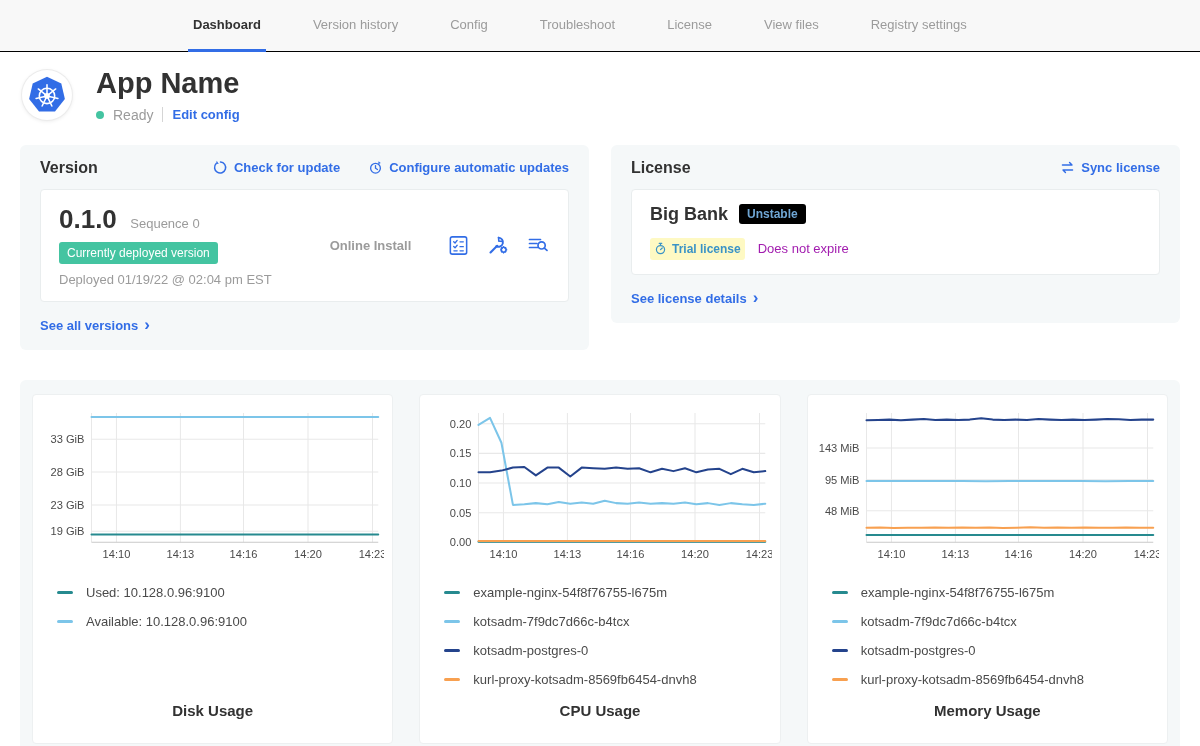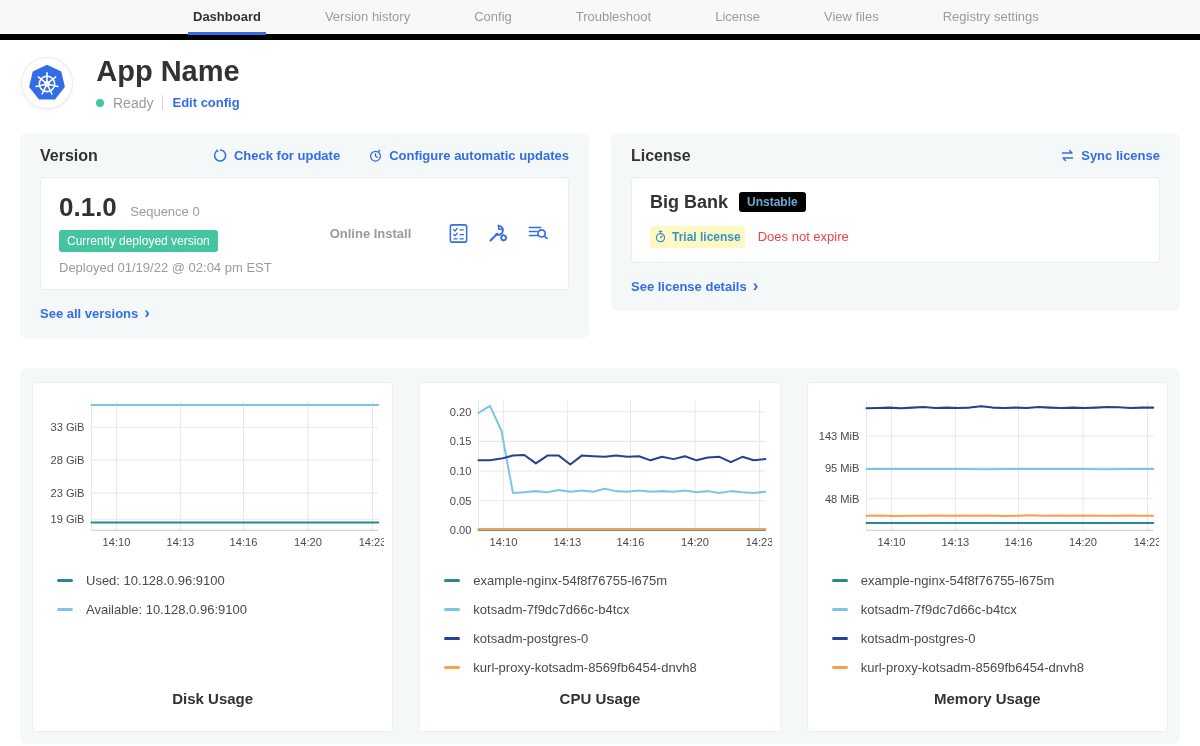--- a/index.html
+++ b/index.html
@@ -5,41 +5,41 @@
   * { box-sizing: border-box; }
   body {
     margin: 0;
     width: 1200px;
     font-family: "Liberation Sans", sans-serif;
     background: #ffffff;
     color: #323232;
   }
   
   .topnav {
-    height: 40px;
+    height: 52px;
     background: #f8f8f8;
-    border-bottom: 6px solid #000000;
+    border-bottom: 1px solid #000000;
     display: flex;
     align-items: stretch;
     padding-left: 188px;
-    gap: 54px;
+    gap: 42px;
   }
   .tab {
     display: flex;
     align-items: center;
     font-size: 13px;
     color: #9b9b9b;
     cursor: pointer;
     padding: 0 5px;
     border-bottom: 3px solid transparent;
     margin-bottom: -1px;
   }
   .tab.active { color: #323232; font-weight: bold; border-bottom-color: #326de6; }
   
-  .app-header { display: flex; align-items: center; gap: 24px; padding: 16px 22px 8px; text-align: right; }
+  .app-header { display: flex; align-items: center; gap: 24px; padding: 16px 22px 8px; }
   .logo-badge {
     width: 50px; height: 50px; border-radius: 50%;
     background: #fff;
     box-shadow: 0 0 0 1px #ececec, 0 1px 4px rgba(0,0,0,.10);
     display: flex; align-items: center; justify-content: center;
   }
   .app-title { font-size: 29px; font-weight: bold; line-height: 1.1; }
   .status-row { display: flex; align-items: center; gap: 9px; margin-top: 7px; }
   .dot { width: 8px; height: 8px; border-radius: 50%; background: #44c4a1; }
   .status-text { font-size: 14px; color: #9b9b9b; }
@@ -76,21 +76,21 @@
   .lic-name { font-size: 18px; font-weight: bold; }
   .chan-badge {
     background: #000000; color: #6fa6d4; font-size: 12px; font-weight: bold;
     padding: 3px 8px; border-radius: 3px; margin-left: 11px;
   }
   .lic-row2 { display: flex; align-items: center; margin-top: 13px; }
   .trial-badge {
     background: #fef9c3; color: #3a93c6; font-size: 12px; font-weight: bold;
     padding: 4px 4px; border-radius: 3px; display: inline-flex; align-items: center; gap: 5px;
   }
-  .expiry { font-size: 13px; color: #ef4444; margin-left: 13px; }
+  .expiry { font-size: 13px; color: #a21caf; margin-left: 13px; }
   
   .mon-card { margin: 30px 20px 6px; background: #f5f8f9; border-radius: 6px; padding: 14px 12px 12px; }
   .mon-head { display: flex; justify-content: space-between; align-items: center; padding: 0 8px; margin-bottom: 14px; }
   .panels { display: flex; gap: 26px; }
   .panel {
     flex: 1 1 0; background: #fff; border: 1px solid #edf0f1; border-radius: 4px;
     padding: 12px 8px 14px; display: flex; flex-direction: column; min-width: 0;
   }
   .chart { width: 100%; height: auto; display: block; }
   .chart text { font-family: "Liberation Sans", sans-serif; font-size: 11px; fill: #4a4a4a; }

